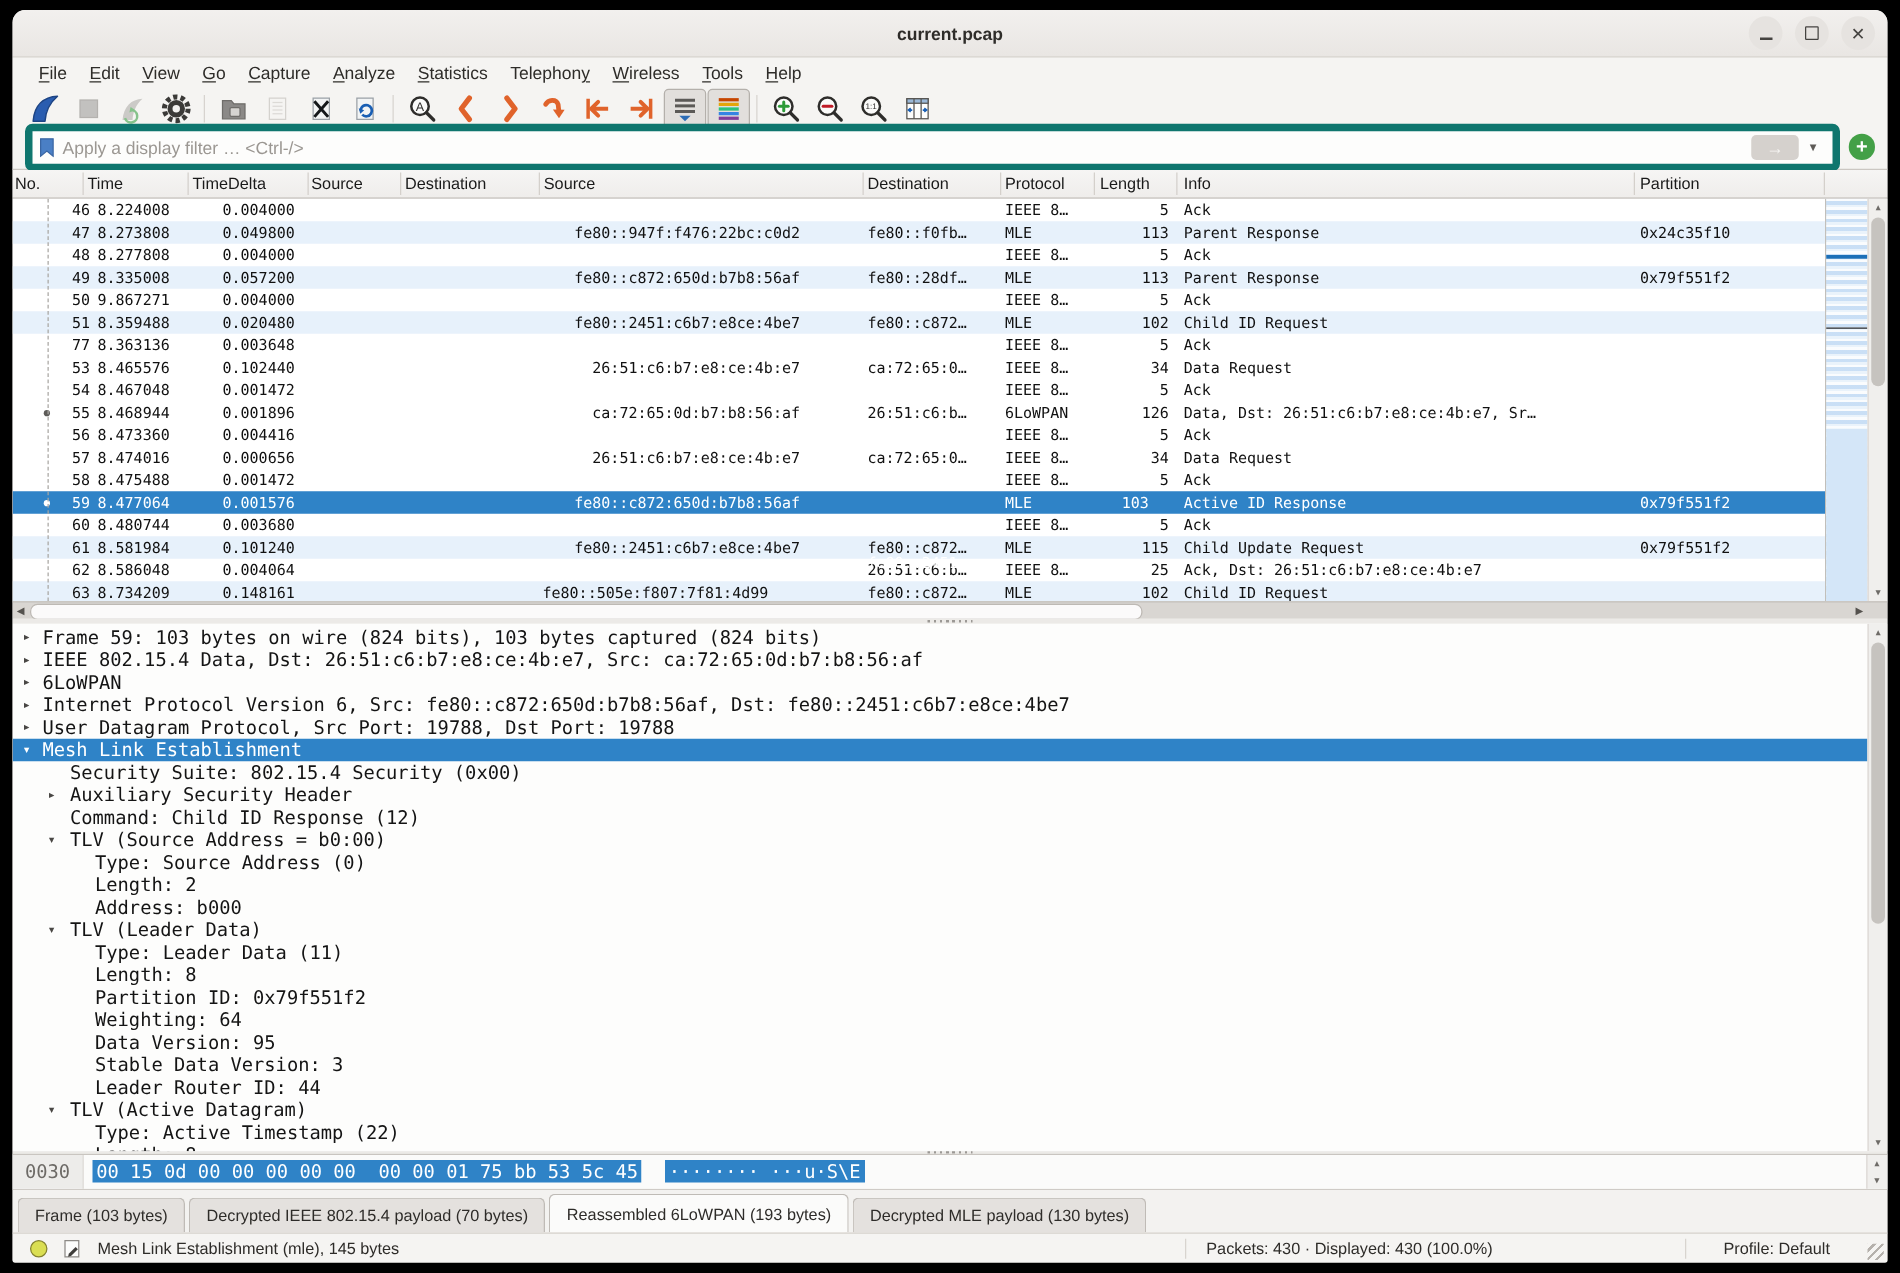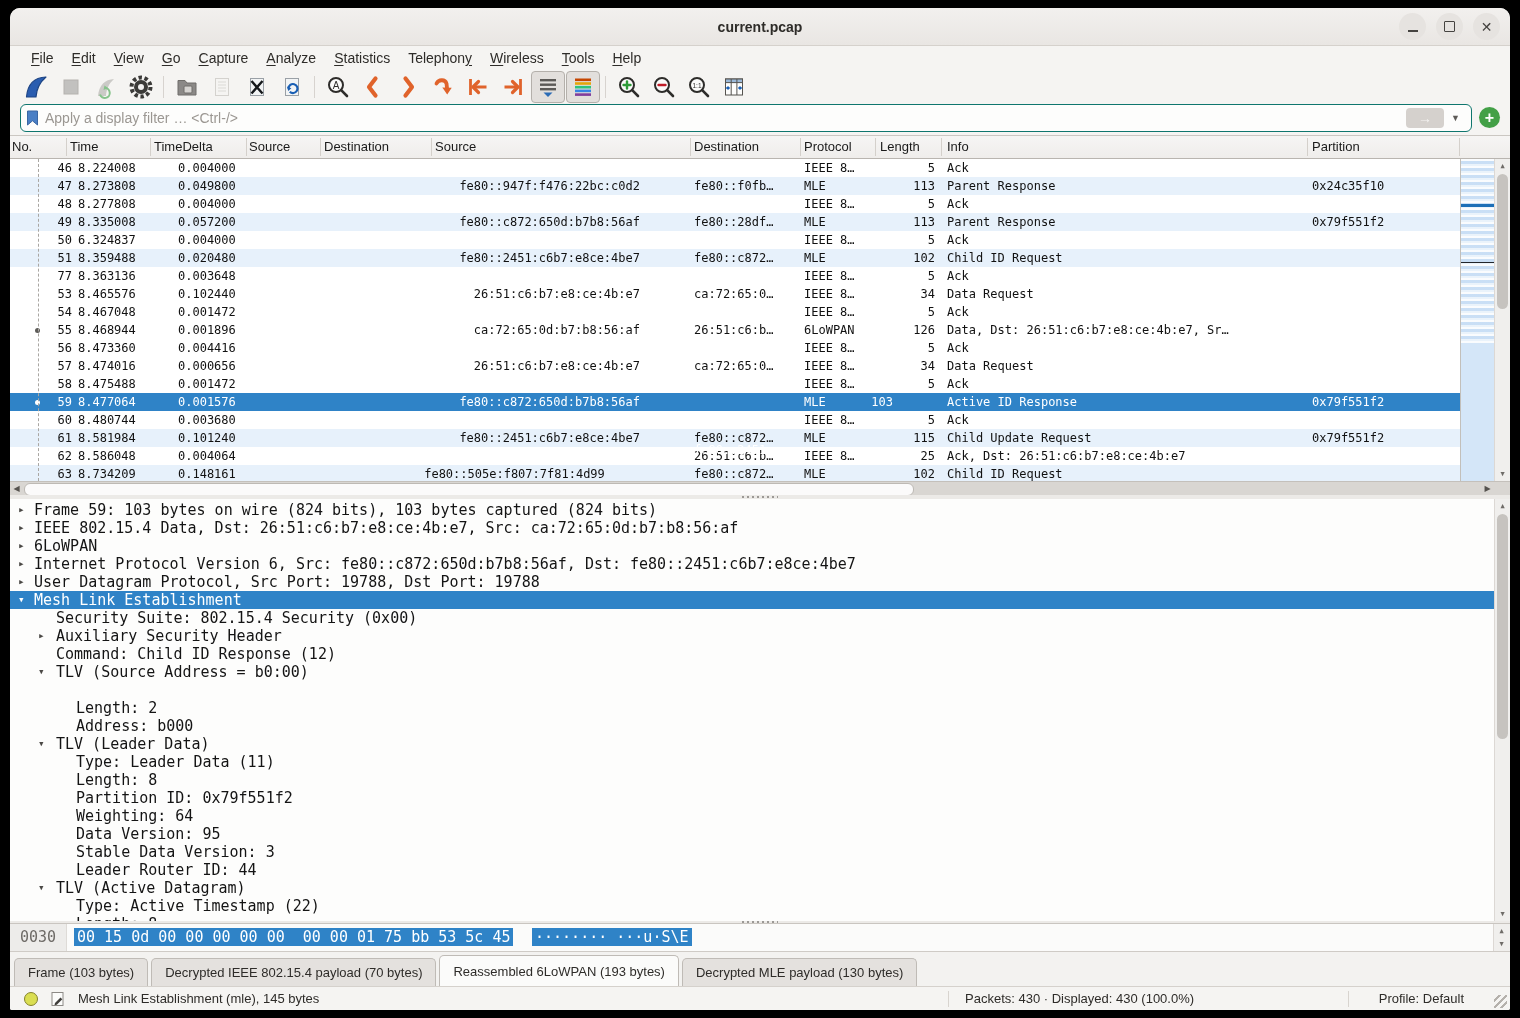--- a/index.html
+++ b/index.html
@@ -22,21 +22,21 @@
   .menu-item u{text-decoration:underline;text-underline-offset:2px;}
   
   .toolbar{height:34px;background:#f5f4f2;display:flex;align-items:center;padding-left:8px;flex:none;}
   .tbtn{width:32px;height:30px;display:flex;align-items:center;justify-content:center;border:1px solid transparent;border-radius:4px;margin:0 0.5px;}
   .tbtn.pressed{background:#e2dfdc;border:1px solid #b4b0ab;}
   .tbtn svg{display:block;}
   .tsep{width:1px;height:22px;background:#d7d3cf;margin:0 5px;}
   
   .filterbar{height:32px;background:#f5f4f2;display:flex;align-items:center;padding:0 10px 4px 10px;flex:none;
     border-bottom:1px solid #cbc7c2;box-sizing:border-box;}
-  .filter-input{flex:1;height:26px;background:#fdfdfc;border:1px solid #0f766e;border-radius:6px;
+  .filter-input{flex:1;height:26px;background:#fdfdfc;border:6px solid #0f766e;border-radius:6px;
     display:flex;align-items:center;padding:0 4px 0 5px;}
   .filter-placeholder{flex:1;color:#9b9792;font-size:14px;margin-left:6px;}
   .apply-btn{width:38px;height:20px;background:#d5d1cd;border-radius:4px;display:flex;align-items:center;justify-content:center;}
   .apply-btn span{color:#f4f3f1;font-weight:bold;font-size:14px;line-height:1;}
   .caret{color:#5e5b57;font-size:9px;margin:0 7px;}
   .plus-btn{width:21px;height:21px;border-radius:50%;background:#43a047;color:#fff;font-size:16px;font-weight:bold;
     display:flex;align-items:center;justify-content:center;margin-left:7px;line-height:1;}
   
   .pheader{height:22px;background:linear-gradient(#f6f5f4,#efedeb);border-bottom:1px solid #b9b5b0;
     position:relative;flex:none;font-size:13px;color:#1a1a1a;}
@@ -363,21 +363,21 @@
       <div class="hsep" style="left: 931px;"></div>
       <div class="hsep" style="left: 1297px;"></div>
       <div class="hsep" style="left: 1449px;"></div>
     </div>
 
   <div class="plist" id="plist">
       <div class="prow blue" style="top: 306px;">
         <span class="pcell" style="left: 0px; width: 62px; text-align: right;">63</span>
         <span class="pcell" style="left: 68px; width: 80px; text-align: left;">8.734209</span>
         <span class="pcell" style="left: 168px; width: 72px; text-align: left;">0.148161</span>
-        <span class="pcell" style="left: 402px; width: 205px; text-align: center;">fe80::505e:f807:7f81:4d99</span>
+        <span class="pcell" style="left: 424px; width: 205px; text-align: left;">fe80::505e:f807:7f81:4d99</span>
         <span class="pcell" style="left: 684px; width: 102px; text-align: left;">fe80::c872…</span>
         <span class="pcell" style="left: 794px; width: 68px; text-align: left;">MLE</span>
         <span class="pcell" style="left: 862px; width: 63px; text-align: right;">102</span>
         <span class="pcell" style="left: 937px; width: 356px; text-align: left;">Child ID Request</span>
         <span class="pcell" style="left: 1302px; width: 145px; text-align: left;"></span>
       </div>
       <div class="prow" style="top: 288px;">
         <span class="pcell" style="left: 0px; width: 62px; text-align: right;">62</span>
         <span class="pcell" style="left: 68px; width: 80px; text-align: left;">8.586048</span>
         <span class="pcell" style="left: 168px; width: 72px; text-align: left;">0.004064</span>
@@ -410,21 +410,21 @@
         <span class="pcell" style="left: 937px; width: 356px; text-align: left;">Ack</span>
         <span class="pcell" style="left: 1302px; width: 145px; text-align: left;"></span>
       </div>
       <div class="prow selected" style="top: 234px;">
         <span class="pcell" style="left: 0px; width: 62px; text-align: right;">59</span>
         <span class="pcell" style="left: 68px; width: 80px; text-align: left;">8.477064</span>
         <span class="pcell" style="left: 168px; width: 72px; text-align: left;">0.001576</span>
         <span class="pcell" style="left: 425px; width: 205px; text-align: right;">fe80::c872:650d:b7b8:56af</span>
         <span class="pcell" style="left: 684px; width: 102px; text-align: left; margin-top: 48px;">fe80::2451…</span>
         <span class="pcell" style="left: 794px; width: 68px; text-align: left;">MLE</span>
-        <span class="pcell" style="left: 820px; width: 63px; text-align: right;">103</span>
+        <span class="pcell" style="left: 846px; width: 63px; text-align: right;">103</span>
         <span class="pcell" style="left: 937px; width: 356px; text-align: left;">Active ID Response</span>
         <span class="pcell" style="left: 1302px; width: 145px; text-align: left;">0x79f551f2</span>
         <span class="mdot"></span>
       </div>
       <div class="prow" style="top: 216px;">
         <span class="pcell" style="left: 0px; width: 62px; text-align: right;">58</span>
         <span class="pcell" style="left: 68px; width: 80px; text-align: left;">8.475488</span>
         <span class="pcell" style="left: 168px; width: 72px; text-align: left;">0.001472</span>
         <span class="pcell" style="left: 425px; width: 205px; text-align: right;"></span>
         <span class="pcell" style="left: 684px; width: 102px; text-align: left;"></span>
@@ -506,21 +506,21 @@
         <span class="pcell" style="left: 168px; width: 72px; text-align: left;">0.020480</span>
         <span class="pcell" style="left: 425px; width: 205px; text-align: right;">fe80::2451:c6b7:e8ce:4be7</span>
         <span class="pcell" style="left: 684px; width: 102px; text-align: left;">fe80::c872…</span>
         <span class="pcell" style="left: 794px; width: 68px; text-align: left;">MLE</span>
         <span class="pcell" style="left: 862px; width: 63px; text-align: right;">102</span>
         <span class="pcell" style="left: 937px; width: 356px; text-align: left;">Child ID Request</span>
         <span class="pcell" style="left: 1302px; width: 145px; text-align: left;"></span>
       </div>
       <div class="prow" style="top: 72px;">
         <span class="pcell" style="left: 0px; width: 62px; text-align: right;">50</span>
-        <span class="pcell" style="left: 68px; width: 80px; text-align: left;">6.324837</span>
+        <span class="pcell" style="left: 68px; width: 80px; text-align: left;">9.867271</span>
         <span class="pcell" style="left: 168px; width: 72px; text-align: left;">0.004000</span>
         <span class="pcell" style="left: 425px; width: 205px; text-align: right;"></span>
         <span class="pcell" style="left: 684px; width: 102px; text-align: left;"></span>
         <span class="pcell" style="left: 794px; width: 68px; text-align: left;">IEEE 8…</span>
         <span class="pcell" style="left: 862px; width: 63px; text-align: right;">5</span>
         <span class="pcell" style="left: 937px; width: 356px; text-align: left;">Ack</span>
         <span class="pcell" style="left: 1302px; width: 145px; text-align: left;"></span>
       </div>
       <div class="prow blue" style="top: 54px;">
         <span class="pcell" style="left: 0px; width: 62px; text-align: right;">49</span>
@@ -624,20 +624,23 @@
       </div>
       <div class="dline" style="top: 236px;">
         <span class="dtri" style="left: 28px;">▾</span>
         <span class="dtext" style="left: 46px;">TLV (Leader Data)</span>
       </div>
       <div class="dline" style="top: 218px;">
         <span class="dtext" style="left: 66px;">Address: b000</span>
       </div>
       <div class="dline" style="top: 200px;">
         <span class="dtext" style="left: 66px;">Length: 2</span>
+      </div>
+      <div class="dline" style="top: 182px;">
+        <span class="dtext" style="left: 66px;">Type: Source Address (0)</span>
       </div>
       <div class="dline" style="top: 164px;">
         <span class="dtri" style="left: 28px;">▾</span>
         <span class="dtext" style="left: 46px;">TLV (Source Address = b0:00)</span>
       </div>
       <div class="dline" style="top: 146px;">
         <span class="dtext" style="left: 46px;">Command: Child ID Response (12)</span>
       </div>
       <div class="dline" style="top: 128px;">
         <span class="dtri" style="left: 28px;">▸</span>

